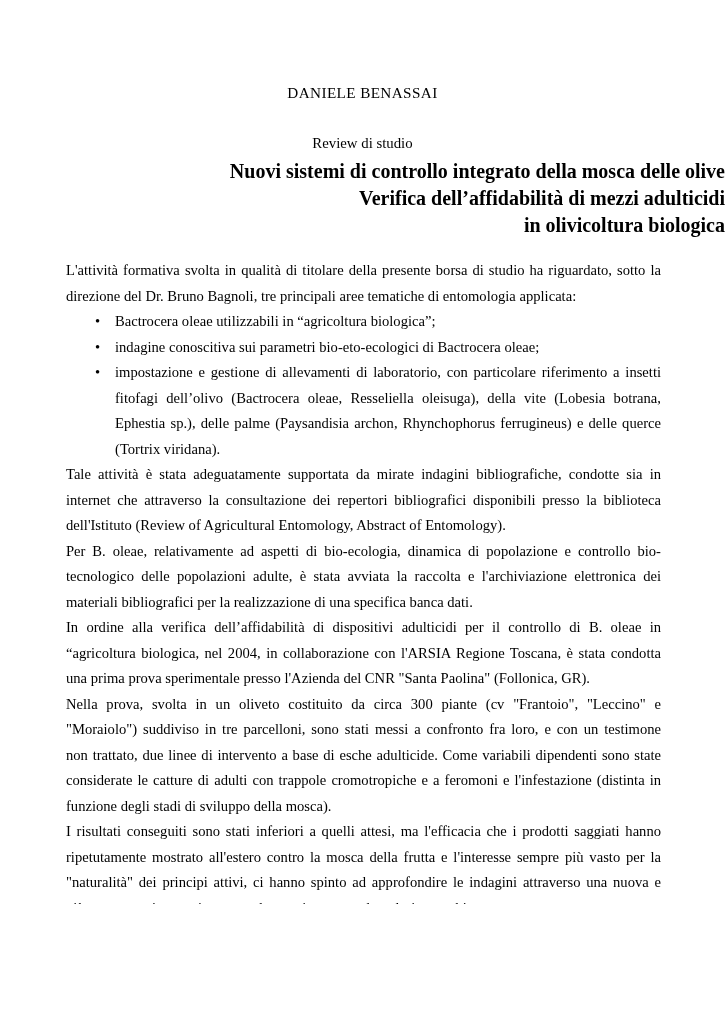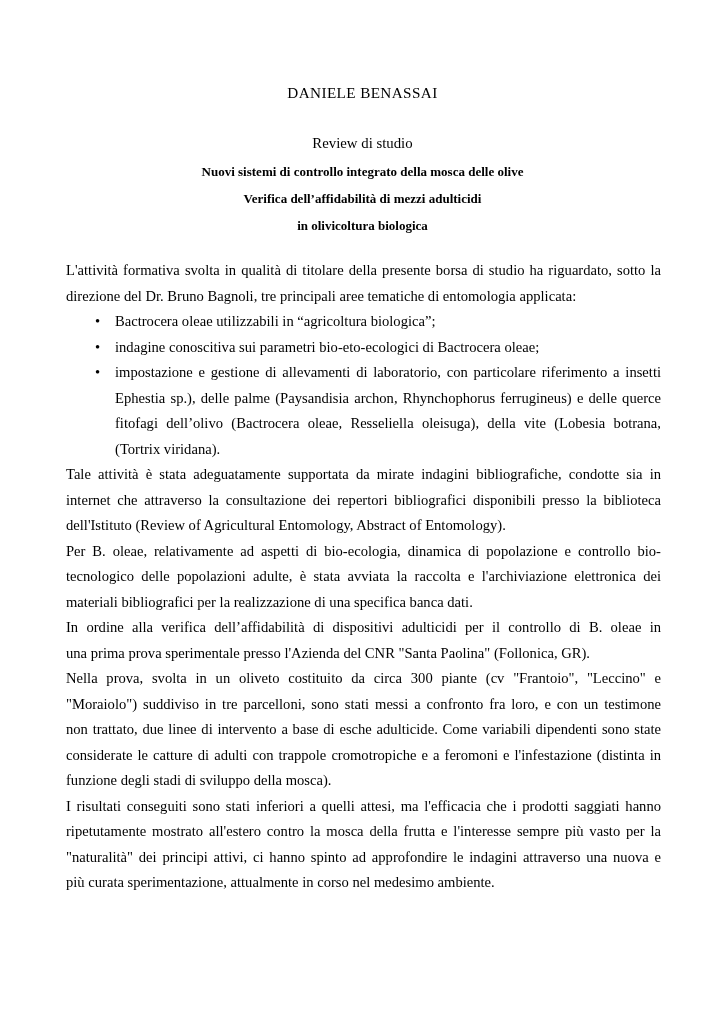--- a/index.html
+++ b/index.html
@@ -33,23 +33,23 @@
     width: 100%;
     text-align: center;
     font-size: 14.8px;
     line-height: 1.2;
   }
   .title-block {
     position: absolute;
     top: 158px;
     left: 0;
     width: 100%;
-    text-align: center;
+    text-align: right;
     font-weight: bold;
-    font-size: 13px;
+    font-size: 20px;
   }
   .title-line {
     height: 27px;
     line-height: 27px;
   }
   .doc-body {
     position: absolute;
     left: 66px;
     top: 258px;
     width: 595px;
@@ -117,36 +117,37 @@
         <span class="bullet-glyph">•</span>
         <div class="line last"><span class="it">Bactrocera oleae</span><span> utilizzabili in “agricoltura biologica”;</span></div>
       </div>
       <div class="block bullet-block">
         <span class="bullet-glyph">•</span>
         <div class="line last"><span>indagine conoscitiva sui parametri bio-eto-ecologici di </span><span class="it">Bactrocera oleae</span><span>;</span></div>
       </div>
       <div class="block bullet-block">
         <span class="bullet-glyph">•</span>
         <div class="line"><span>impostazione e gestione di allevamenti di laboratorio, con particolare riferimento a insetti</span></div>
+        <div class="line"><span>fitofagi dell’olivo (</span><span class="it">Bactrocera oleae, Resseliella oleisuga</span><span>), della vite (</span><span class="it">Lobesia botrana,</span></div>
         <div class="line"><span class="it">Ephestia</span><span> sp.), delle palme (</span><span class="it">Paysandisia archon</span><span>, </span><span class="it">Rhynchophorus ferrugineus</span><span>) e delle querce</span></div>
-        <div class="line"><span>fitofagi dell’olivo (</span><span class="it">Bactrocera oleae, Resseliella oleisuga</span><span>), della vite (</span><span class="it">Lobesia botrana,</span></div>
         <div class="line last"><span>(</span><span class="it">Tortrix viridana</span><span>).</span></div>
       </div>
       <div class="block para-block">
         <div class="line"><span>Tale attività è stata adeguatamente supportata da mirate indagini bibliografiche, condotte sia in</span></div>
         <div class="line"><span>internet che attraverso la consultazione dei repertori bibliografici disponibili presso la biblioteca</span></div>
         <div class="line last"><span>dell'Istituto (Review of Agricultural Entomology, Abstract of Entomology).</span></div>
       </div>
       <div class="block para-block">
         <div class="line"><span>Per </span><span class="it">B. oleae</span><span>, relativamente ad aspetti di bio-ecologia, dinamica di popolazione e controllo bio-</span></div>
         <div class="line"><span>tecnologico delle popolazioni adulte, è stata avviata la raccolta e l'archiviazione elettronica dei</span></div>
         <div class="line last"><span>materiali bibliografici per la realizzazione di una specifica banca dati.</span></div>
       </div>
       <div class="block para-block">
         <div class="line"><span>In ordine alla verifica dell’affidabilità di dispositivi adulticidi per il controllo di </span><span class="it">B. oleae</span><span> in</span></div>
+        <div class="line"><span>“agricoltura biologica, nel 2004, in collaborazione con l'ARSIA Regione Toscana, è stata condotta</span></div>
         <div class="line last"><span>una prima prova sperimentale presso l'Azienda del CNR "Santa Paolina" (Follonica, GR).</span></div>
       </div>
       <div class="block para-block">
         <div class="line"><span>Nella prova, svolta in un oliveto costituito da circa 300 piante (cv "Frantoio", "Leccino" e</span></div>
         <div class="line"><span>"Moraiolo") suddiviso in tre parcelloni, sono stati messi a confronto fra loro, e con un testimone</span></div>
         <div class="line"><span>non trattato, due linee di intervento a base di esche adulticide. Come variabili dipendenti sono state</span></div>
         <div class="line"><span>considerate le catture di adulti con trappole cromotropiche e a feromoni e l'infestazione (distinta in</span></div>
         <div class="line last"><span>funzione degli stadi di sviluppo della mosca).</span></div>
       </div>
       <div class="block para-block">

